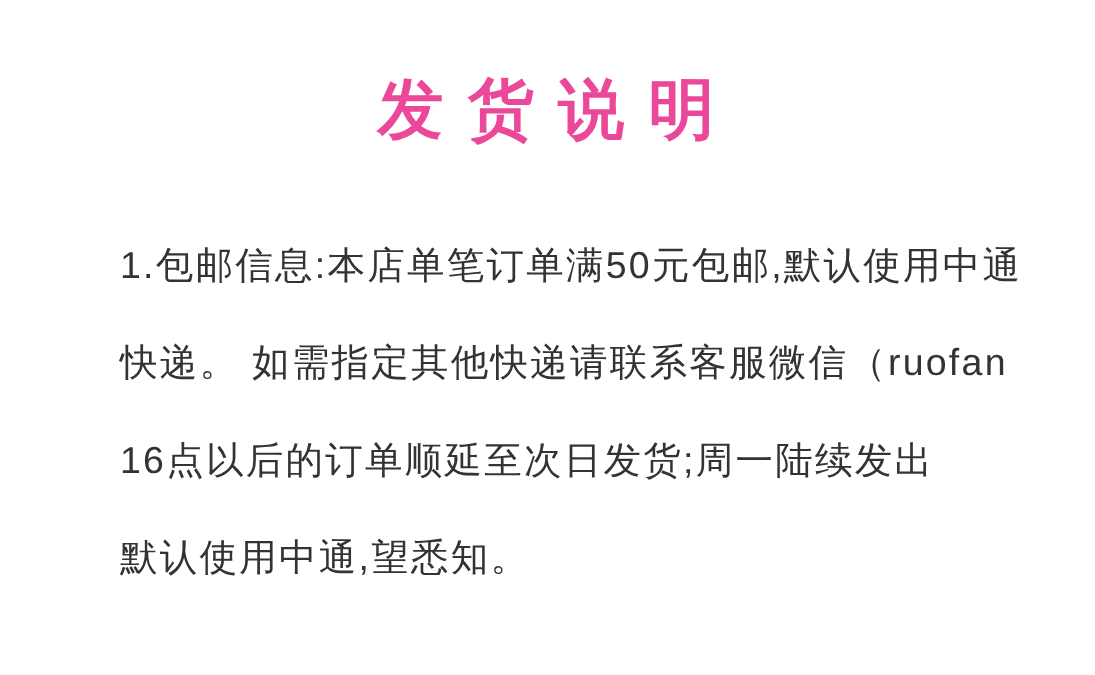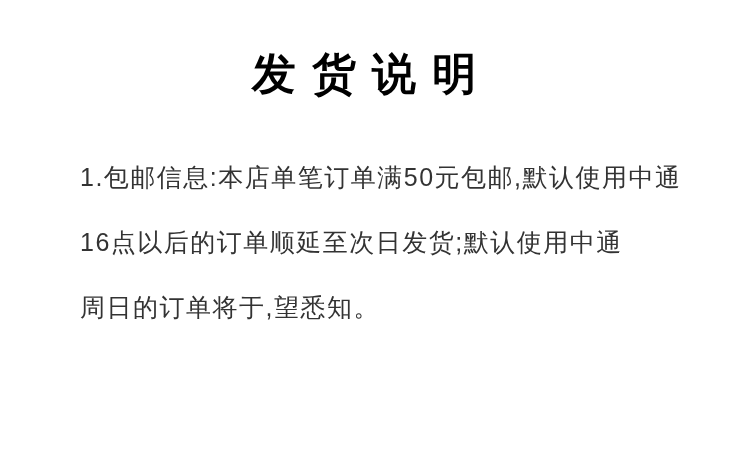--- a/index.html
+++ b/index.html
@@ -18,21 +18,21 @@
     width: 730px;
     height: 450px;
     background: #ffffff;
   }
   .title {
     margin: 52px 0 0 0;
     text-align: center;
     font-size: 44px;
     line-height: 44px;
     font-weight: 700;
-    color: #000000;
+    color: #ec4899;
     letter-spacing: 2px;
   }
   .content {
     margin: 64px 0 0 80px;
     font-size: 25px;
     line-height: 34px;
     color: #333333;
     letter-spacing: 1.5px;
     font-weight: 400;
   }
@@ -50,22 +50,23 @@
 <body>
 
 <div class="page">
 
   <h1 class="title">发 货 说 明</h1>
 
   <div class="content">
 
     <p class="para">
       <span class="line">1.包邮信息:本店单笔订单满50元包邮,默认使用中通</span>
+      <span class="line">快递。 如需指定其他快递请联系客服微信（ruofan</span>
     </p>
 
     <p class="para">
-      <span class="line">16点以后的订单顺延至次日发货;默认使用中通</span>
-      <span class="line">周日的订单将于,望悉知。</span>
+      <span class="line">16点以后的订单顺延至次日发货;周一陆续发出</span>
+      <span class="line">默认使用中通,望悉知。</span>
     </p>
 
   </div>
 
 </div>
 
 </body></html>

